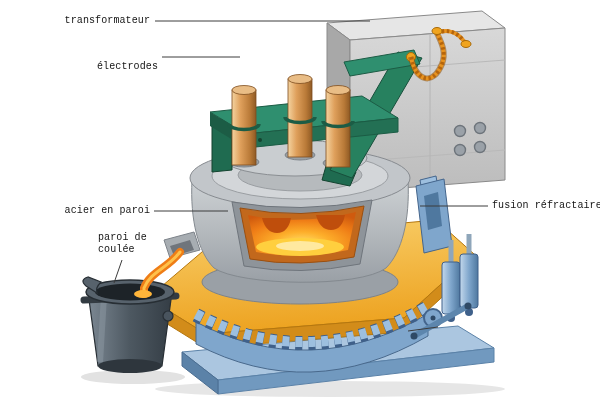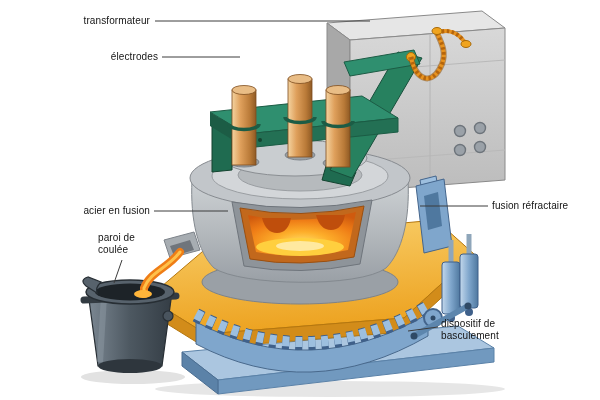--- a/index.html
+++ b/index.html
@@ -1,18 +1,18 @@
 <!DOCTYPE html>
 <html><head>
 <meta charset="utf-8">
 <style>
   html,body{margin:0;padding:0;background:#fff;}
   .stage{
     position:relative;width:600px;height:400px;background:#ffffff;
-    font-family:Liberation Sans, sans-serif;overflow:hidden;
+    font-family:Liberation Mono, monospace;overflow:hidden;
   }
   .stage svg{position:absolute;left:0;top:0;}
   .lbl{
     position:absolute;font-size:10px;line-height:12px;color:#141414;
     white-space:nowrap;letter-spacing:0.1px;
   }
   .lbl.r{text-align:right;}
 </style>
 </head>
 <body>
@@ -211,31 +211,27 @@
     <line x1="154" y1="211" x2="228" y2="211"></line>
     <line x1="122" y1="260" x2="114" y2="283"></line>
     <line x1="488" y1="206" x2="420" y2="206"></line>
     <line x1="438" y1="327" x2="408" y2="331"></line>
   </g>
 </svg>
 
 <div class="lbl r" style="right:450px;top:15px">
   <span>transformateur</span>
 </div>
-<div class="lbl r" style="right:442px;top:51px">
+<div class="lbl r" style="right:442px;top:61px">
   <span>électrodes</span>
 </div>
 <div class="lbl r" style="right:450px;top:205px">
-  <span>acier en fusion</span>
+  <span>acier en paroi</span>
 </div>
 <div class="lbl" style="left:98px;top:232px">
   <div>paroi de</div>
   <div>coulée</div>
 </div>
 <div class="lbl" style="left:492px;top:200px">
   <span>fusion réfractaire</span>
 </div>
-<div class="lbl" style="left:441px;top:318px">
-  <div>dispositif de</div>
-  <div>basculement</div>
-</div>
 
 </div>
 
 </body></html>

